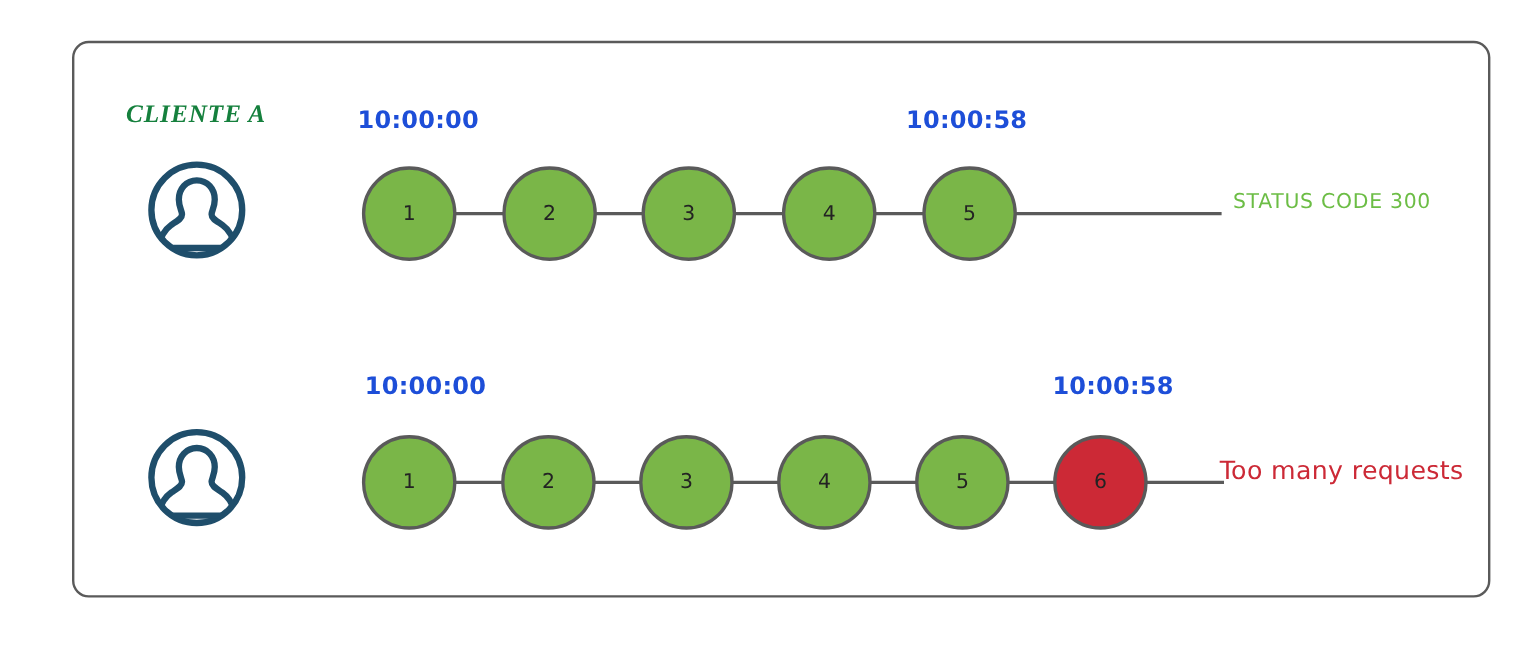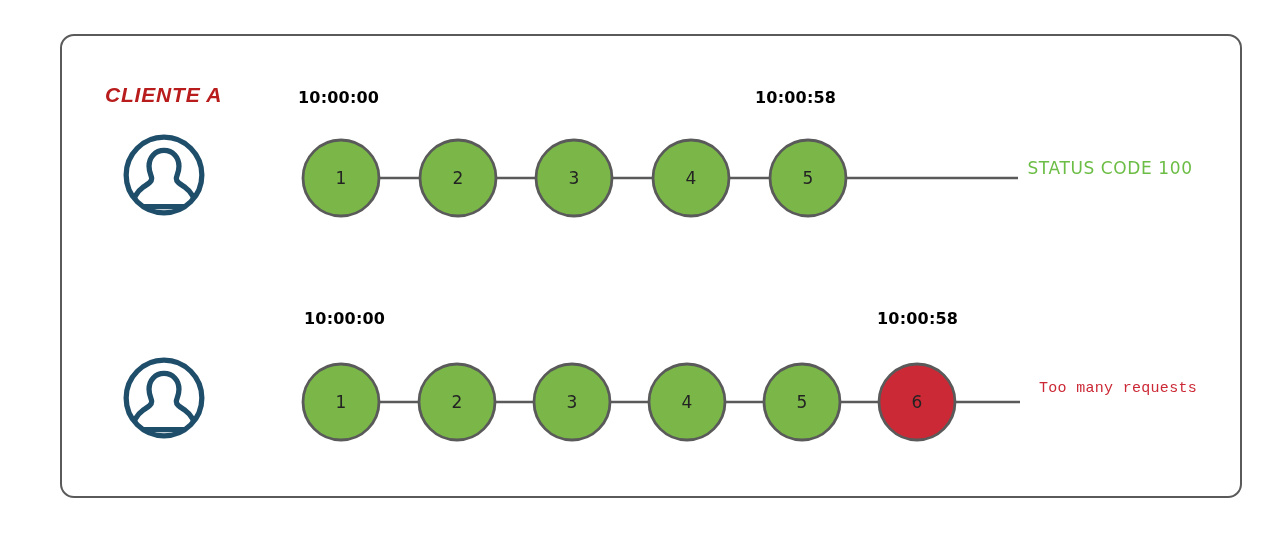--- a/index.html
+++ b/index.html
@@ -24,39 +24,39 @@
     top: 34px;
     width: 1182px;
     height: 464px;
     box-sizing: border-box;
     border: 2.5px solid #5a5a5a;
     border-radius: 14px;
     background: #ffffff;
   }
   .client-label {
     position: absolute;
-    font-family: Liberation Sans, sans-serif;
+    font-family: Liberation Serif, serif;
     font-size: 21px;
     font-weight: 600;
     font-style: italic;
     letter-spacing: 0.8px;
-    color: #b91c1c;
+    color: #15803d;
     white-space: nowrap;
   }
   .avatar {
     position: absolute;
     width: 88px;
     height: 88px;
   }
   .timestamp {
     position: absolute;
     font-family: "DejaVu Sans", sans-serif;
-    font-size: 16px;
+    font-size: 20px;
     font-weight: bold;
-    color: #000000;
+    color: #1d4ed8;
     white-space: nowrap;
     letter-spacing: 0.2px;
   }
   .chain {
     position: absolute;
     left: 0;
     top: 0;
     width: 1280px;
     height: 540px;
     pointer-events: none;
@@ -66,24 +66,23 @@
     text-align: center;
     white-space: nowrap;
     font-family: "DejaVu Sans", sans-serif;
   }
   .status-line1 {
     font-size: 17px;
     letter-spacing: 0.6px;
     line-height: 1.18;
   }
   .status-line2 {
-    font-size: 15px;
+    font-size: 21px;
     letter-spacing: 0.3px;
     line-height: 1.18;
-    font-family: Liberation Mono, monospace;
   }
   .node-num {
     font-family: "DejaVu Sans", sans-serif;
     font-size: 17px;
     fill: #232323;
   }
 </style>
 </head>
 <body>
 
@@ -184,20 +183,20 @@
           <text x="802" y="402" text-anchor="middle" dominant-baseline="central" class="node-num">5</text>
         </g>
         <g>
           <circle cx="917" cy="402" r="38" fill="#cc2936" stroke="#5a5a5a" stroke-width="2.8"></circle>
           <text x="917" y="402" text-anchor="middle" dominant-baseline="central" class="node-num">6</text>
         </g>
       </g>
     </svg>
 
   <div class="status-block" style="left:1110px; top:158px; transform:translateX(-50%);">
-    <div class="status-line1" style="color:#6cbd45;">STATUS CODE 100</div>
+    <div class="status-line1" style="color:#6cbd45;">STATUS CODE 300</div>
   </div>
 
   <div class="status-block" style="left:1118px; top:380px; transform:translateX(-50%);">
     <div class="status-line2" style="color:#cc2936;">Too many requests</div>
   </div>
 
 </div>
 
 </body></html>

